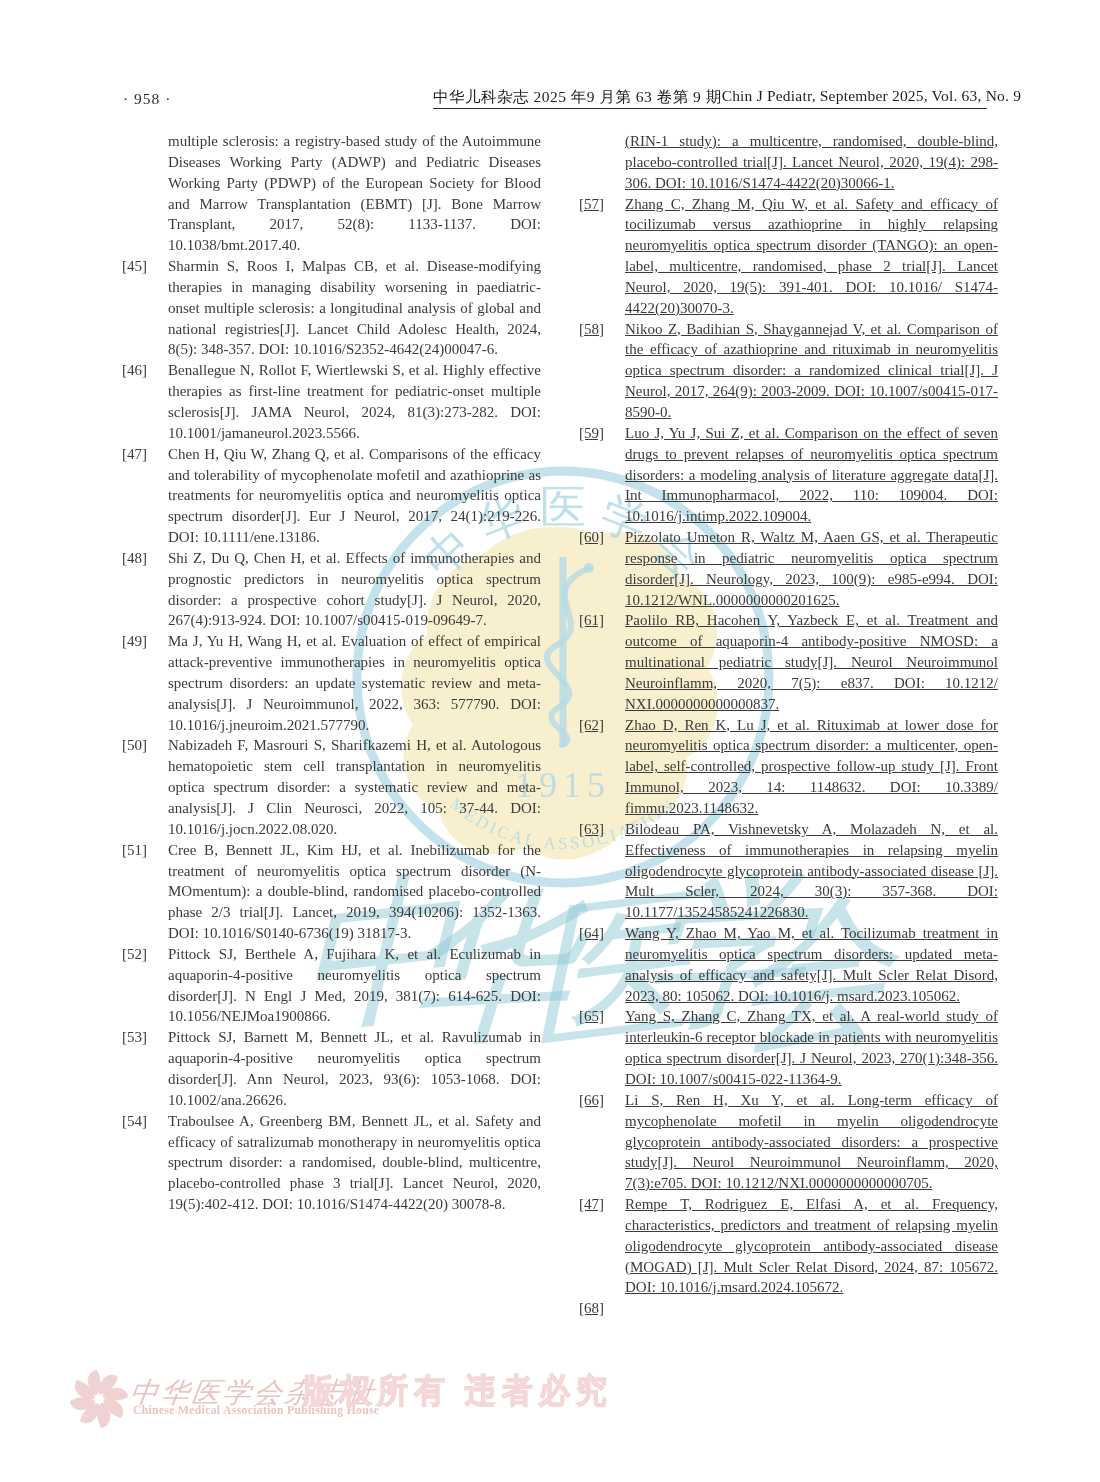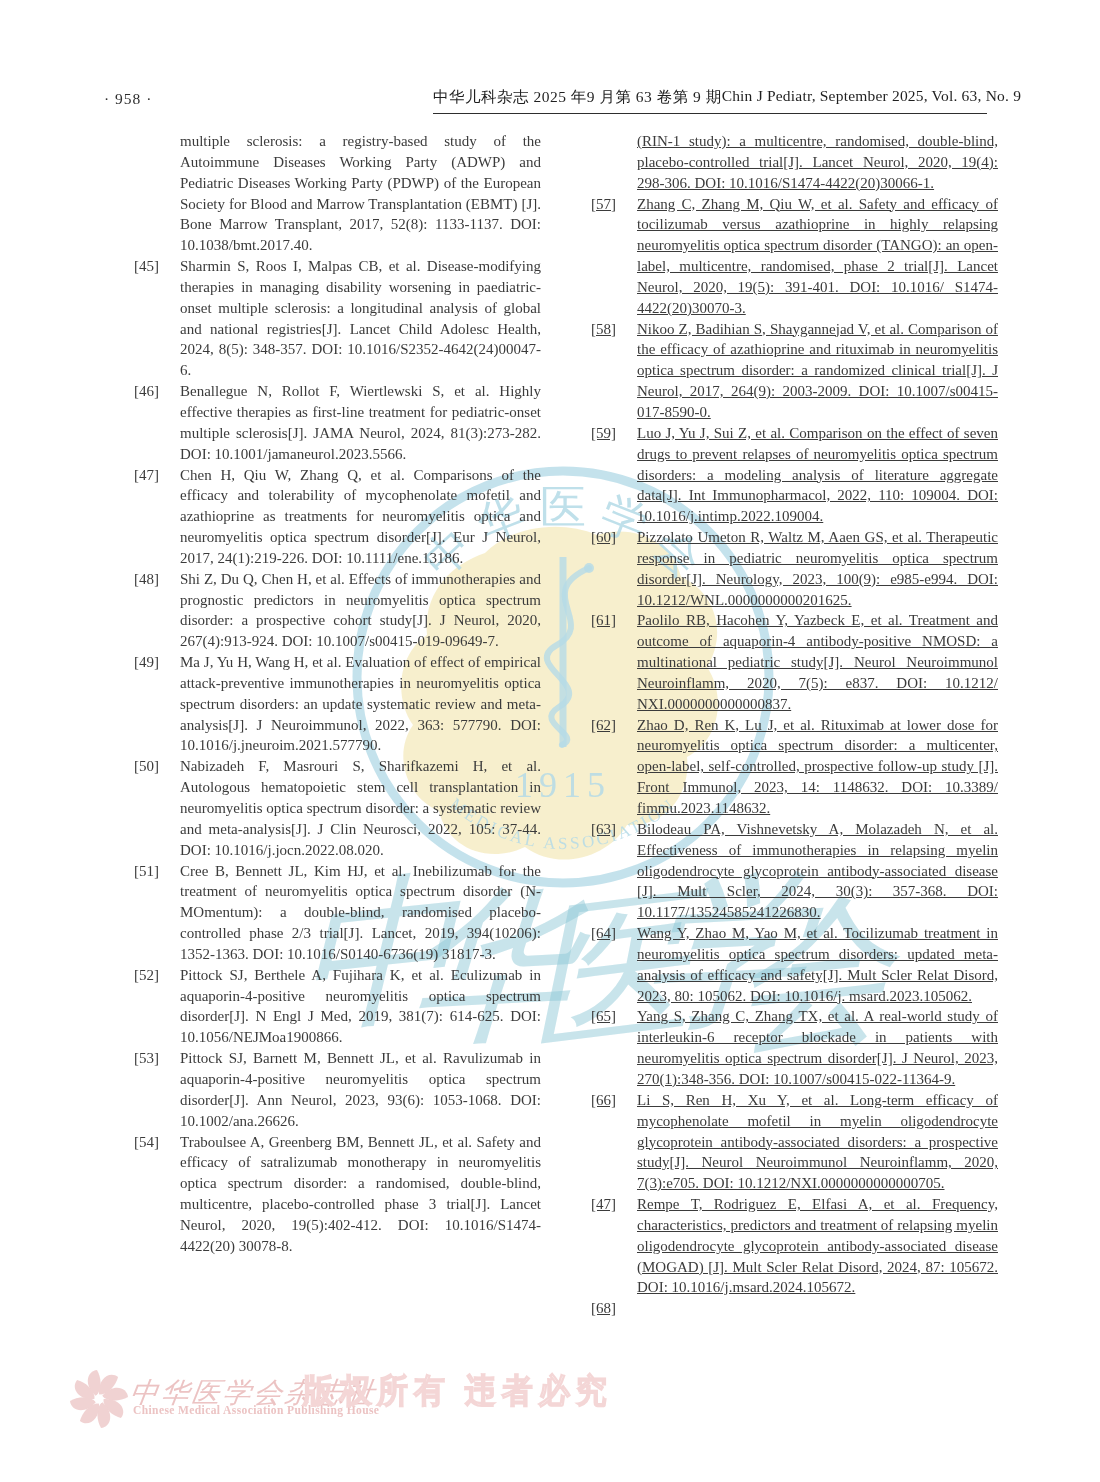--- a/index.html
+++ b/index.html
@@ -1,32 +1,32 @@
 <!DOCTYPE html>
 <html style="--text-color: #3b3b3b; --wm-blue: #b5dbe7; --wm-brush: rgba(140,198,214,0.48); --wm-yellow: #f7eeca; --wm-pink: #ecc3c3; --wm-pink-light: #f4d6d6;"><head>
 <meta charset="utf-8">
 <style>
   html,body{margin:0;padding:0;background:#ffffff;}
   .page{
     position:relative;width:1100px;height:1482px;background:#fff;overflow:hidden;
     font-family:"Liberation Serif","DejaVu Serif",serif;color:var(--text-color,#3b3b3b);
   }
   
-  .page-num{position:absolute;left:104px;top:90px;font-size:15.5px;letter-spacing:1px;color:#2e2e2e;}
+  .page-num{position:absolute;left:123px;top:90px;font-size:15.5px;letter-spacing:1px;color:#2e2e2e;}
   .journal-line{
     position:absolute;left:433px;top:87px;width:554px;display:flex;justify-content:space-between;
-    border-bottom:1.5px solid #2e2e2e;padding-bottom:5px;font-size:15.5px;color:#1f1f1f;white-space:nowrap;
+    border-bottom:1.5px solid #2e2e2e;font-size:15.5px;color:#1f1f1f;white-space:nowrap;
   }
   .journal-line .cn{letter-spacing:.5px;}
   .journal-line .en{letter-spacing:.2px;}
   
   .col{position:absolute;top:131px;width:419px;}
   .col-left{left:122px;}
   .col-right{left:579px;text-decoration:underline;}
-  .ref{display:flex;align-items:flex-start;margin-left:12px;}
+  .ref{display:flex;align-items:flex-start;}
   .ref-label{flex:0 0 46px;font-size:15px;line-height:20.85px;}
   .ref-text{
     flex:1;font-size:15px;line-height:20.85px;text-align:justify;
     overflow-wrap:break-word;word-break:break-word;
   }
   
   .wm{position:absolute;pointer-events:none;}
   .emblem{left:335px;top:435px;width:460px;height:480px;}
   .emblem .blue{fill:none;stroke:var(--wm-blue,#b5dbe7);}
   .emblem text{fill:var(--wm-blue,#b5dbe7);font-family:"Liberation Serif","DejaVu Serif",serif;}

